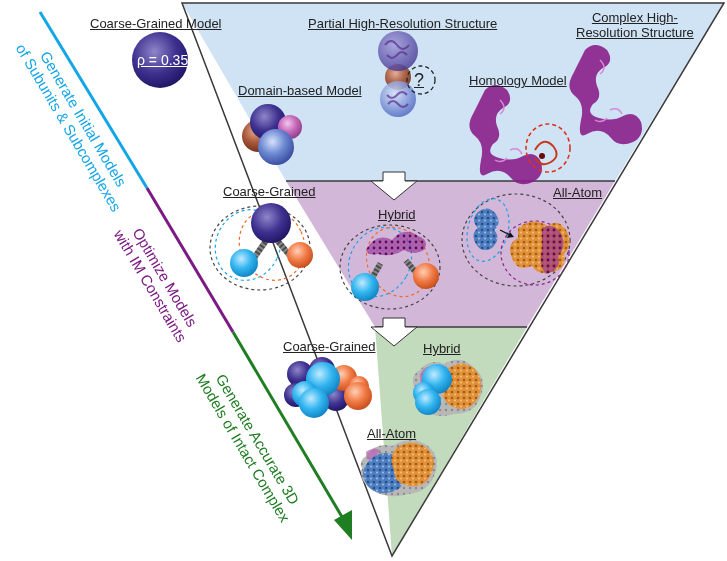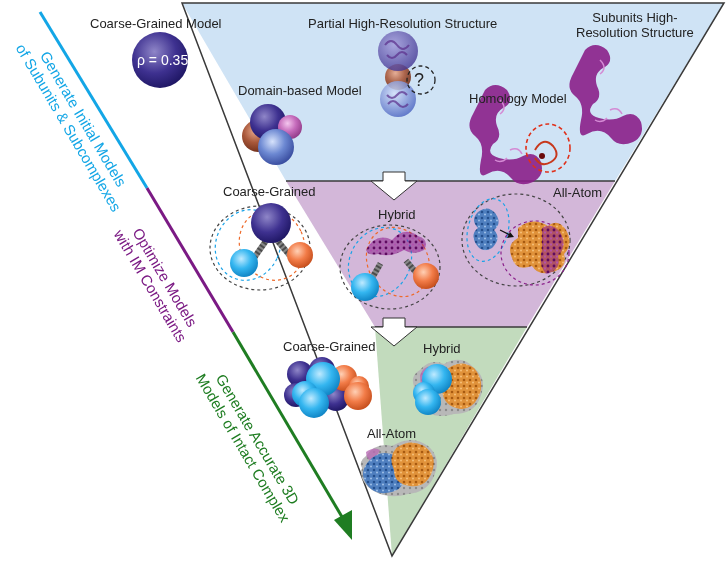--- a/index.html
+++ b/index.html
@@ -1,18 +1,18 @@
 <!DOCTYPE html>
 <html><head>
 <meta charset="utf-8">
 <style>
   html,body{margin:0;padding:0;background:#ffffff;}
   body{width:727px;height:561px;position:relative;overflow:hidden;font-family:"Liberation Sans",sans-serif;}
   svg#diagram{position:absolute;left:0;top:0;}
-  .lbl{position:absolute;font-size:13px;color:#222;white-space:nowrap;line-height:15px;}
+  .lbl{position:absolute;font-size:13px;color:#222;white-space:nowrap;line-height:15px;text-decoration:underline;}
   .side{position:absolute;font-size:15px;line-height:17px;white-space:nowrap;transform-origin:0 0;text-align:center;}
 </style>
 </head>
 <body>
 
 <svg id="diagram" width="727" height="561" viewBox="0 0 727 561">
   <defs>
     <radialGradient id="gDark" cx="0.4" cy="0.35" r="0.7">
       <stop offset="0" stop-color="#8f86c8"></stop>
         <stop offset="0.55" stop-color="#3e3190"></stop>
@@ -185,25 +185,25 @@
     <path d="M368,462 q12,-14 28,-6 q10,6 6,18 q4,14 -10,18 q-16,4 -24,-6 q-10,-12 0,-24 z" fill="url(#noiseBlue)"></path>
     <path d="M396,448 q14,-10 28,-2 q14,10 8,26 q-6,16 -22,14 q-16,-2 -16,-16 q-6,-12 2,-22 z" fill="url(#noiseOrange)"></path>
   </g>
 </svg>
 
 <div class="lbl" style="left:90px;top:16px;">Coarse-Grained Model</div>
 <div class="lbl" style="left:137px;top:53px;color:#fff;font-size:14px;">ρ = 0.35</div>
 <div class="lbl" style="left:300px;top:16px;margin-left:8px;">Partial High-Resolution Structure</div>
 <div class="lbl" style="left:414px;top:70px;font-size:18px;line-height:20px;">?</div>
 <div class="lbl" style="left:576px;top:10px;text-align:center;">
-  <div>Subunits High-</div>
+  <div>Complex High-</div>
   <div>Resolution Structure</div>
 </div>
 <div class="lbl" style="left:208px;top:83px;margin-left:30px;">Domain-based Model</div>
-<div class="lbl" style="left:469px;top:91px;">Homology Model</div>
+<div class="lbl" style="left:469px;top:73px;">Homology Model</div>
 
 <div class="lbl" style="left:223px;top:184px;">Coarse-Grained</div>
 <div class="lbl" style="left:378px;top:207px;">Hybrid</div>
 <div class="lbl" style="left:553px;top:185px;">All-Atom</div>
 
 <div class="lbl" style="left:283px;top:339px;">Coarse-Grained</div>
 <div class="lbl" style="left:423px;top:341px;">Hybrid</div>
 <div class="lbl" style="left:367px;top:426px;">All-Atom</div>
 
 <div class="side" style="left:42px;top:32px;transform:rotate(59.4deg);color:#13a6e6;">

